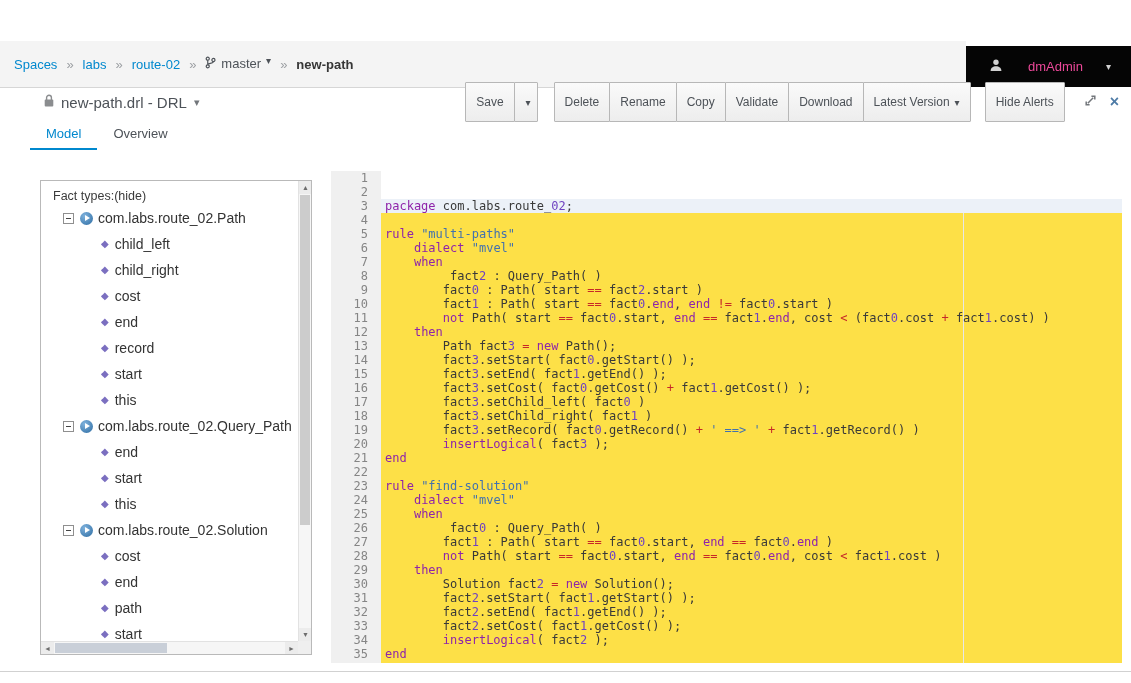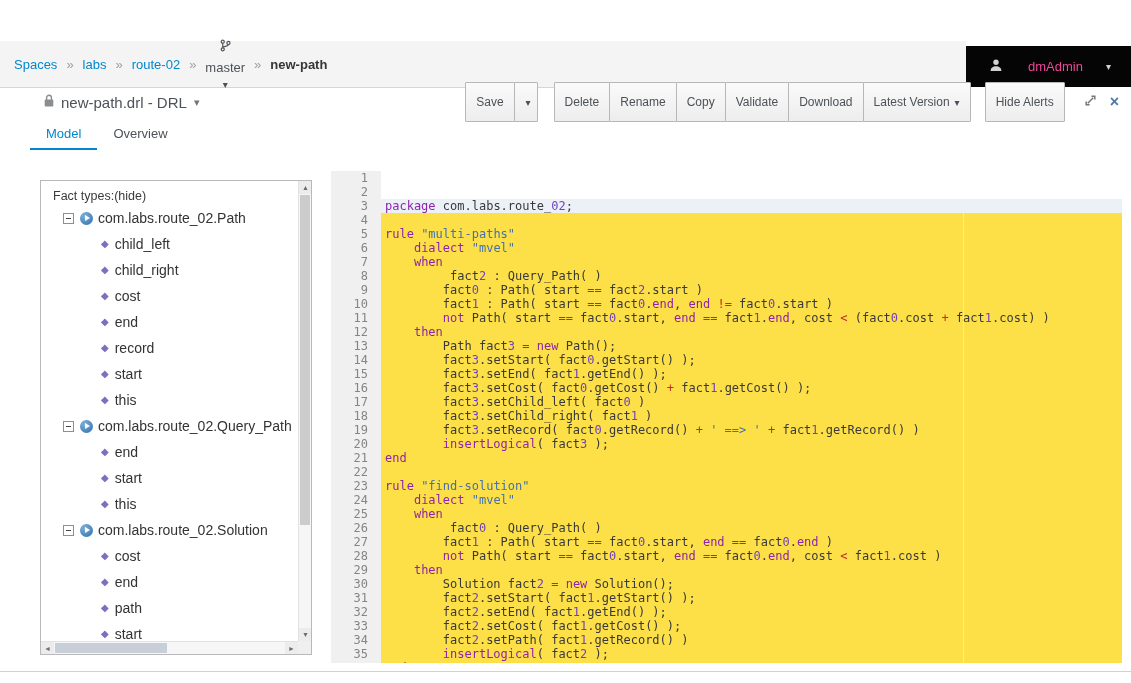--- a/index.html
+++ b/index.html
@@ -16,21 +16,21 @@
   .topnav-right{margin-left:auto;display:flex;align-items:center;height:41px;padding-right:8px;}
   .top-icon{display:flex;align-items:center;justify-content:center;height:41px;padding:0 11px;cursor:pointer;color:#d1d1d1;font-size:15px;text-decoration:none;}
   .gear-glyph{font-size:17px;line-height:1;}
   .caret{font-size:10px;color:#d1d1d1;line-height:1;}
   .user-name{color:#ec4899;font-size:13px;margin:0 5px 0 7px;}
 
   
   .breadcrumb-bar{position:absolute;left:0;top:41px;width:966px;height:47px;background:#f4f4f4;border-bottom:1px solid #d6d6d6;display:flex;align-items:center;padding-left:14px;font-size:13px;}
   .bc-link{color:var(--accent);text-decoration:none;cursor:pointer;}
   .bc-sep{color:#9da0a4;margin:0 9px;}
-  .bc-branch{display:inline-flex;align-items:center;gap:5px;cursor:pointer;color:#4d5258;flex-direction:column;}
+  .bc-branch{display:inline-flex;gap:5px;cursor:pointer;color:#4d5258;}
   .bc-branch .caret{color:#4d5258;}
   .bc-current{color:#363636;font-weight:bold;}
 
   
   .editor-header{position:absolute;left:0;top:88px;width:1131px;height:28px;background:#fff;display:flex;align-items:center;padding:0 8px 0 44px;}
   .editor-title-wrap{display:flex;align-items:center;gap:7px;}
   .file-title{font-size:15px;font-weight:400;color:#4d5258;white-space:nowrap;}
   .title-caret{color:#72767b;font-size:11px;cursor:pointer;}
   .editor-actions{margin-left:auto;display:flex;align-items:center;}
   .btn{font-family:inherit;font-size:12px;color:#4d5258;background:linear-gradient(to bottom,#fafafa,#ededed);border:1px solid #b7b7b7;height:40px;padding:2px 10px;border-radius:1px;cursor:pointer;white-space:nowrap;}
@@ -369,21 +369,20 @@
           <div class="code-line">    <span class="tok-kw">dialect</span> <span class="tok-str">"mvel"</span></div>
           <div class="code-line">    <span class="tok-kw">when</span></div>
           <div class="code-line">         fact<span class="tok-num">0</span> : Query_Path( )</div>
           <div class="code-line">        fact<span class="tok-num">1</span> : Path( start <span class="tok-op">==</span> fact<span class="tok-num">0</span>.start, <span class="tok-kw">end</span> <span class="tok-op">==</span> fact<span class="tok-num">0</span>.<span class="tok-kw">end</span> )</div>
           <div class="code-line">        <span class="tok-kw">not</span> Path( start <span class="tok-op">==</span> fact<span class="tok-num">0</span>.start, <span class="tok-kw">end</span> <span class="tok-op">==</span> fact<span class="tok-num">0</span>.<span class="tok-kw">end</span>, cost <span class="tok-op">&lt;</span> fact<span class="tok-num">1</span>.cost )</div>
           <div class="code-line">    <span class="tok-kw">then</span></div>
           <div class="code-line">        Solution fact<span class="tok-num">2</span> <span class="tok-op">=</span> <span class="tok-kw">new</span> Solution();</div>
           <div class="code-line">        fact<span class="tok-num">2</span>.setStart( fact<span class="tok-num">1</span>.getStart() );</div>
           <div class="code-line">        fact<span class="tok-num">2</span>.setEnd( fact<span class="tok-num">1</span>.getEnd() );</div>
           <div class="code-line">        fact<span class="tok-num">2</span>.setCost( fact<span class="tok-num">1</span>.getCost() );</div>
-          <div class="code-line">        fact<span class="tok-num">2</span>.setPath( fact<span class="tok-num">1</span>.getRecord() )</div>
           <div class="code-line">        <span class="tok-kw">insertLogical</span>( fact<span class="tok-num">2</span> );</div>
           <div class="code-line"><span class="tok-kw">end</span></div>
           <div class="code-line"></div>
         </div>
     </div>
   </div>
 
   <div class="bottom-divider"></div>
 
 </div>

